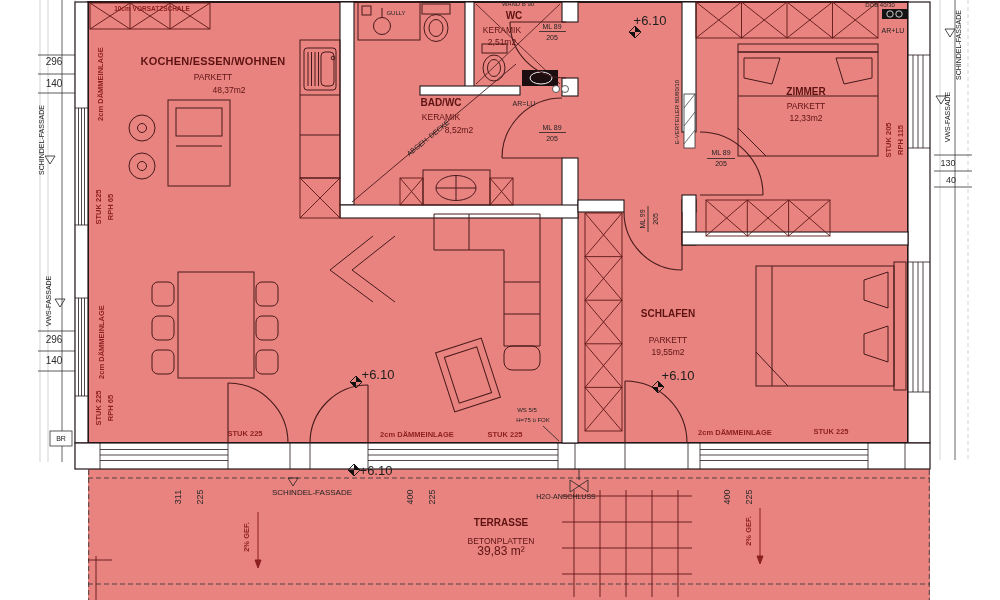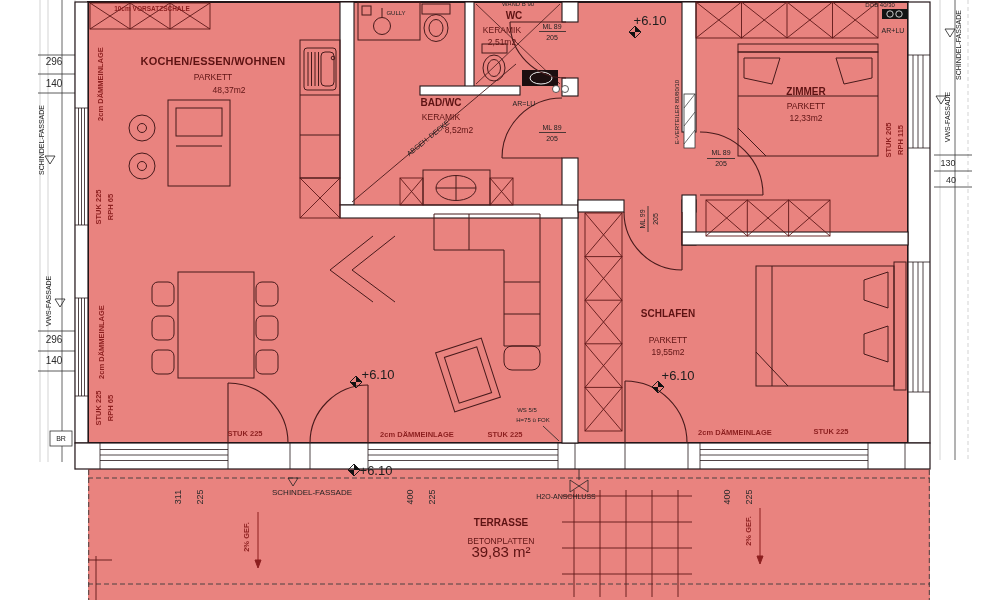--- a/index.html
+++ b/index.html
@@ -364,21 +364,21 @@
 <div class="lbl sub" style="left:502px;top:30px;">KERAMIK</div>
 <div class="lbl sub" style="left:502px;top:42px;">2,51m2</div>
 <div class="lbl room2" style="left:806px;top:92px;">ZIMMER</div>
 <div class="lbl sub" style="left:806px;top:106px;">PARKETT</div>
 <div class="lbl sub" style="left:806px;top:118px;text-align:center;">12,33m2</div>
 <div class="lbl room2" style="left:668px;top:314px;">SCHLAFEN</div>
 <div class="lbl sub" style="left:668px;top:340px;">PARKETT</div>
 <div class="lbl sub" style="left:668px;top:352px;">19,55m2</div>
 <div class="lbl room2" style="left:501px;top:523px;">TERRASSE</div>
 <div class="lbl sub" style="left:501px;top:541px;">BETONPLATTEN</div>
-<div class="lbl sub" style="left:501px;top:551px;font-size:15px;">39,83 m²</div>
+<div class="lbl sub" style="left:501px;top:551px;font-size:12px;">39,83 m²</div>
 
 <div class="lbl blk8" style="left:378px;top:374px;">+6.10</div>
 <div class="lbl blk8" style="left:650px;top:20px;">+6.10</div>
 <div class="lbl blk8" style="left:678px;top:375px;">+6.10</div>
 <div class="lbl blk8" style="left:376px;top:470px;">+6.10</div>
 
 <div class="lbl blk7" style="left:552px;top:26px;">ML 89</div>
 <div class="lbl blk7" style="left:552px;top:37px;">205</div>
 <div class="lbl blk7" style="left:552px;top:127px;">ML 89</div>
 <div class="lbl blk7" style="left:552px;top:138px;">205</div>

